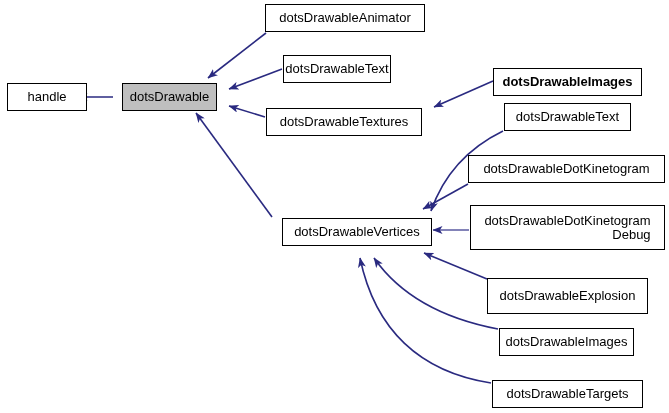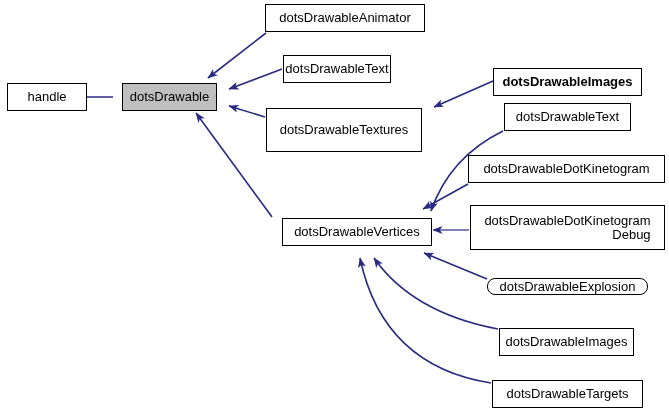--- a/index.html
+++ b/index.html
@@ -80,24 +80,24 @@
     <path d="M498,329 C440,318 400,295 374,258" fill="none" stroke="#2a2a80" stroke-width="1.6" marker-end="url(#arrowhead)"></path>
 
     <path d="M491,383 C420,372 375,330 360,258" fill="none" stroke="#2a2a80" stroke-width="1.6" marker-end="url(#arrowhead)"></path>
   </svg>
 
   <div id="node-layer">
       <div class="node" style="left: 7px; top: 83px; width: 80px; height: 28px;">handle</div>
       <div class="node highlight" style="left: 122px; top: 83px; width: 95px; height: 28px;">dotsDrawable</div>
       <div class="node" style="left: 265px; top: 4px; width: 160px; height: 28px;">dotsDrawableAnimator</div>
       <div class="node" style="left: 283px; top: 55px; width: 108px; height: 28px;">dotsDrawableText</div>
-      <div class="node" style="left: 266px; top: 108px; width: 156px; height: 44px;">dotsDrawableTextures</div>
+      <div class="node" style="left: 266px; top: 108px; width: 156px; height: 28px;">dotsDrawableTextures</div>
       <div class="node" style="left: 493px; top: 68px; width: 149px; height: 28px; font-weight: bold;">dotsDrawableImages</div>
       <div class="node" style="left: 504px; top: 103px; width: 127px; height: 28px;">dotsDrawableText</div>
       <div class="node" style="left: 468px; top: 155px; width: 197px; height: 28px;">dotsDrawableDotKinetogram</div>
       <div class="node" style="left: 470px; top: 205px; width: 195px; height: 45px;">dotsDrawableDotKinetogram
 Debug</div>
       <div class="node" style="left: 282px; top: 218px; width: 150px; height: 28px;">dotsDrawableVertices</div>
-      <div class="node" style="left: 487px; top: 278px; width: 161px; height: 17px; border-radius: 8px;">dotsDrawableExplosion</div>
+      <div class="node" style="left: 487px; top: 278px; width: 161px; height: 36px;">dotsDrawableExplosion</div>
       <div class="node" style="left: 499px; top: 328px; width: 135px; height: 28px;">dotsDrawableImages</div>
       <div class="node" style="left: 492px; top: 380px; width: 151px; height: 28px;">dotsDrawableTargets</div>
     </div>
 </div>
 
 </body></html>

